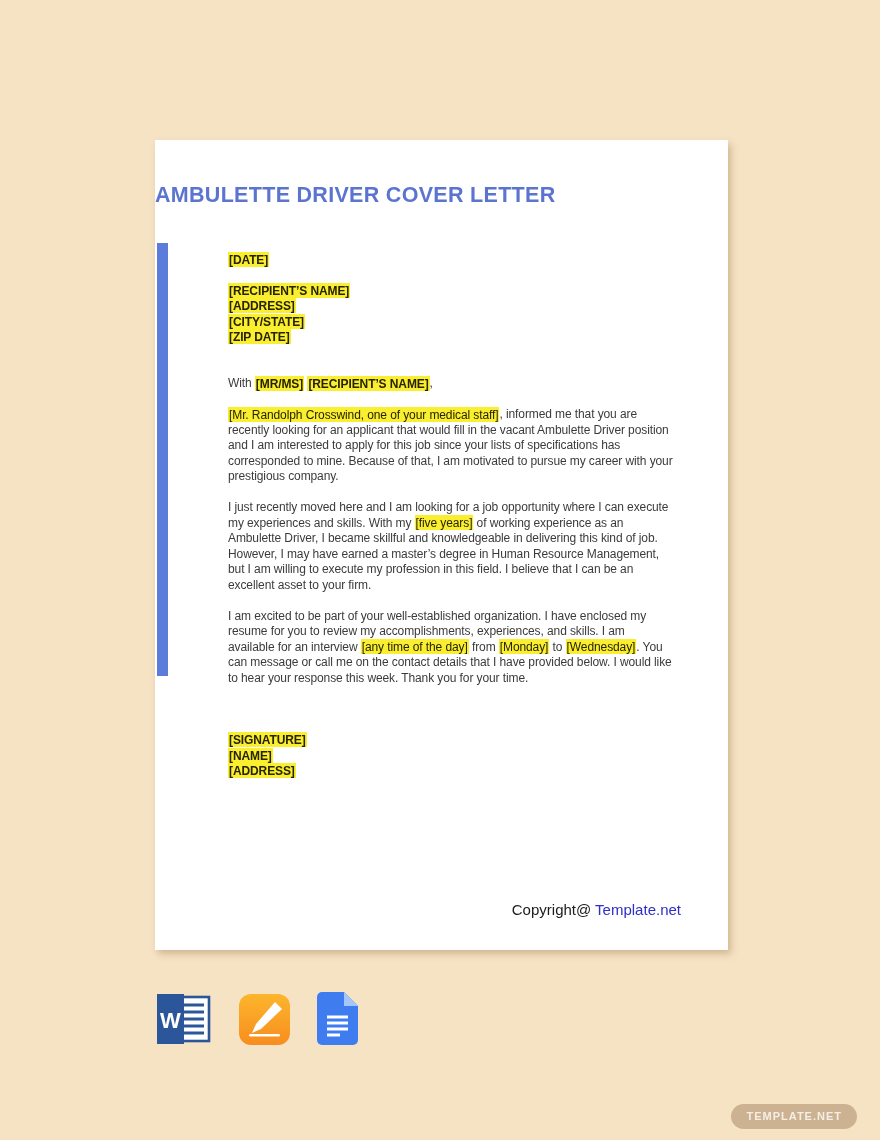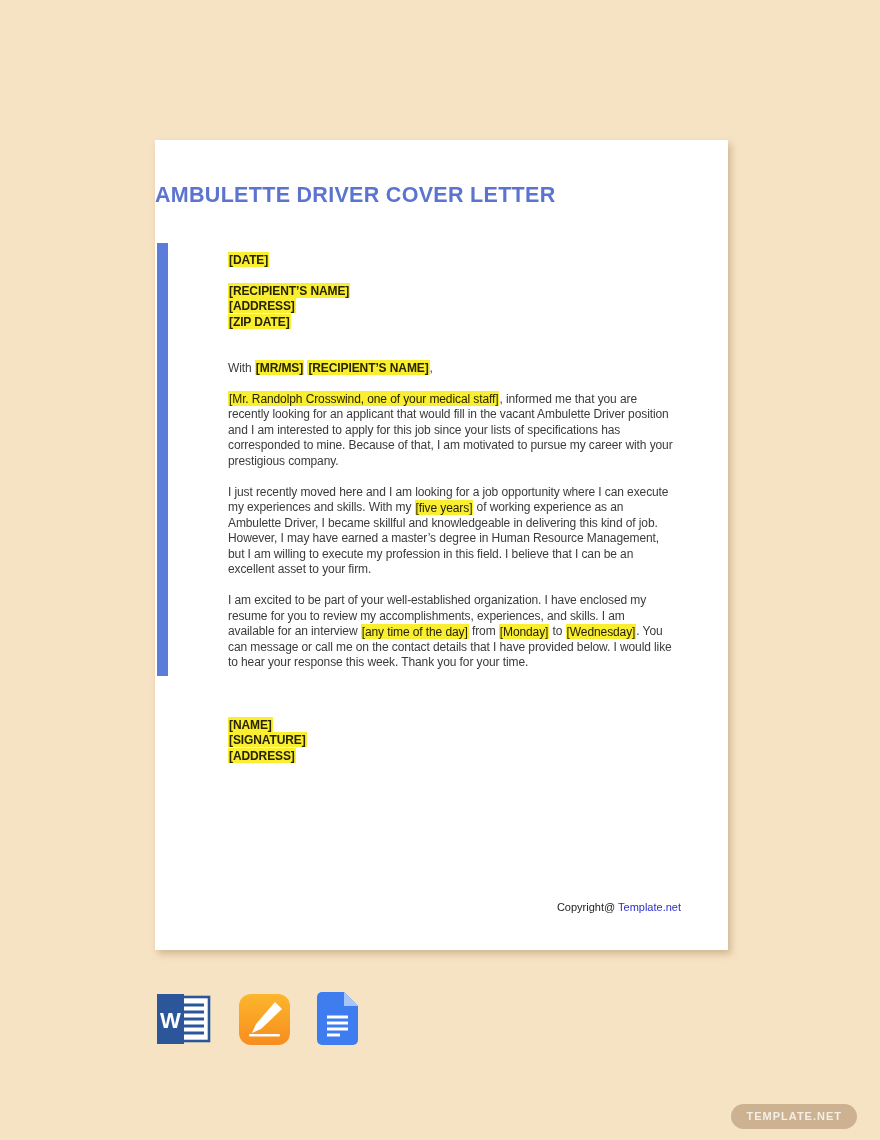--- a/index.html
+++ b/index.html
@@ -58,21 +58,21 @@
   .b { font-weight: 700; }
   .date-line { margin-bottom: 15.5px; }
   .recipient-block { margin-bottom: 31px; }
   .ph-line { line-height: 15.5px; }
   .letter-body p:last-child { margin-bottom: 46.5px; }
   .closing-line { margin-bottom: 46.5px; }
   .copyright {
     position: absolute;
     right: 47px;
     top: 761px;
-    font-size: 11px;
+    font-size: 15px;
     color: #1c1c1c;
   }
   .copyright a {
     color: #2e2ec8;
     text-decoration: none;
   }
   .format-icons {
     position: absolute;
     left: 155px;
     top: 992px;
@@ -103,34 +103,35 @@
     <div class="accent-bar"></div>
 
     <h1 class="page-title">AMBULETTE DRIVER COVER LETTER</h1>
 
     <div class="content">
       <div class="date-line ph-line"><span class="hl b">[DATE]</span></div>
 
       <div class="recipient-block">
           <div class="ph-line"><span class="hl b">[RECIPIENT’S NAME]</span></div>
           <div class="ph-line"><span class="hl b">[ADDRESS]</span></div>
+          <div class="ph-line"><span class="hl b">[CITY/STATE]</span></div>
           <div class="ph-line"><span class="hl b">[ZIP DATE]</span></div>
         </div>
 
       <div class="letter-body">
           <p><span>With </span><span class="hl b">[MR/MS]</span><span> </span><span class="hl b">[RECIPIENT’S NAME]</span><span>,</span></p>
           <p><span class="hl">[Mr. Randolph Crosswind, one of your medical staff]</span><span>, informed me that you are recently looking for an applicant that would fill in the vacant Ambulette Driver position and I am interested to apply for this job since your lists of specifications has corresponded to mine. Because of that, I am motivated to pursue my career with your prestigious company.</span></p>
           <p><span>I just recently moved here and I am looking for a job opportunity where I can execute my experiences and skills. With my </span><span class="hl">[five years]</span><span> of working experience as an Ambulette Driver, I became skillful and knowledgeable in delivering this kind of job. However, I may have earned a master’s degree in Human Resource Management, but I am willing to execute my profession in this field. I believe that I can be an excellent asset to your firm.</span></p>
           <p><span>I am excited to be part of your well-established organization. I have enclosed my resume for you to review my accomplishments, experiences, and skills. I am available for an interview </span><span class="hl">[any time of the day]</span><span> from </span><span class="hl">[Monday]</span><span> to </span><span class="hl">[Wednesday]</span><span>. You can message or call me on the contact details that I have provided below. I would like to hear your response this week. Thank you for your time.</span></p>
         </div>
 
 
       <div class="signature-block">
+          <div class="ph-line"><span class="hl b">[SIGNATURE]</span></div>
           <div class="ph-line"><span class="hl b">[NAME]</span></div>
-          <div class="ph-line"><span class="hl b">[SIGNATURE]</span></div>
           <div class="ph-line"><span class="hl b">[ADDRESS]</span></div>
         </div>
     </div>
 
     <div class="copyright"><span>Copyright@ </span><a href="#">Template.net</a></div>
   </div>
 
   <div class="format-icons">
 
     <svg class="format-icon" width="57" height="51" viewBox="0 0 57 51">

